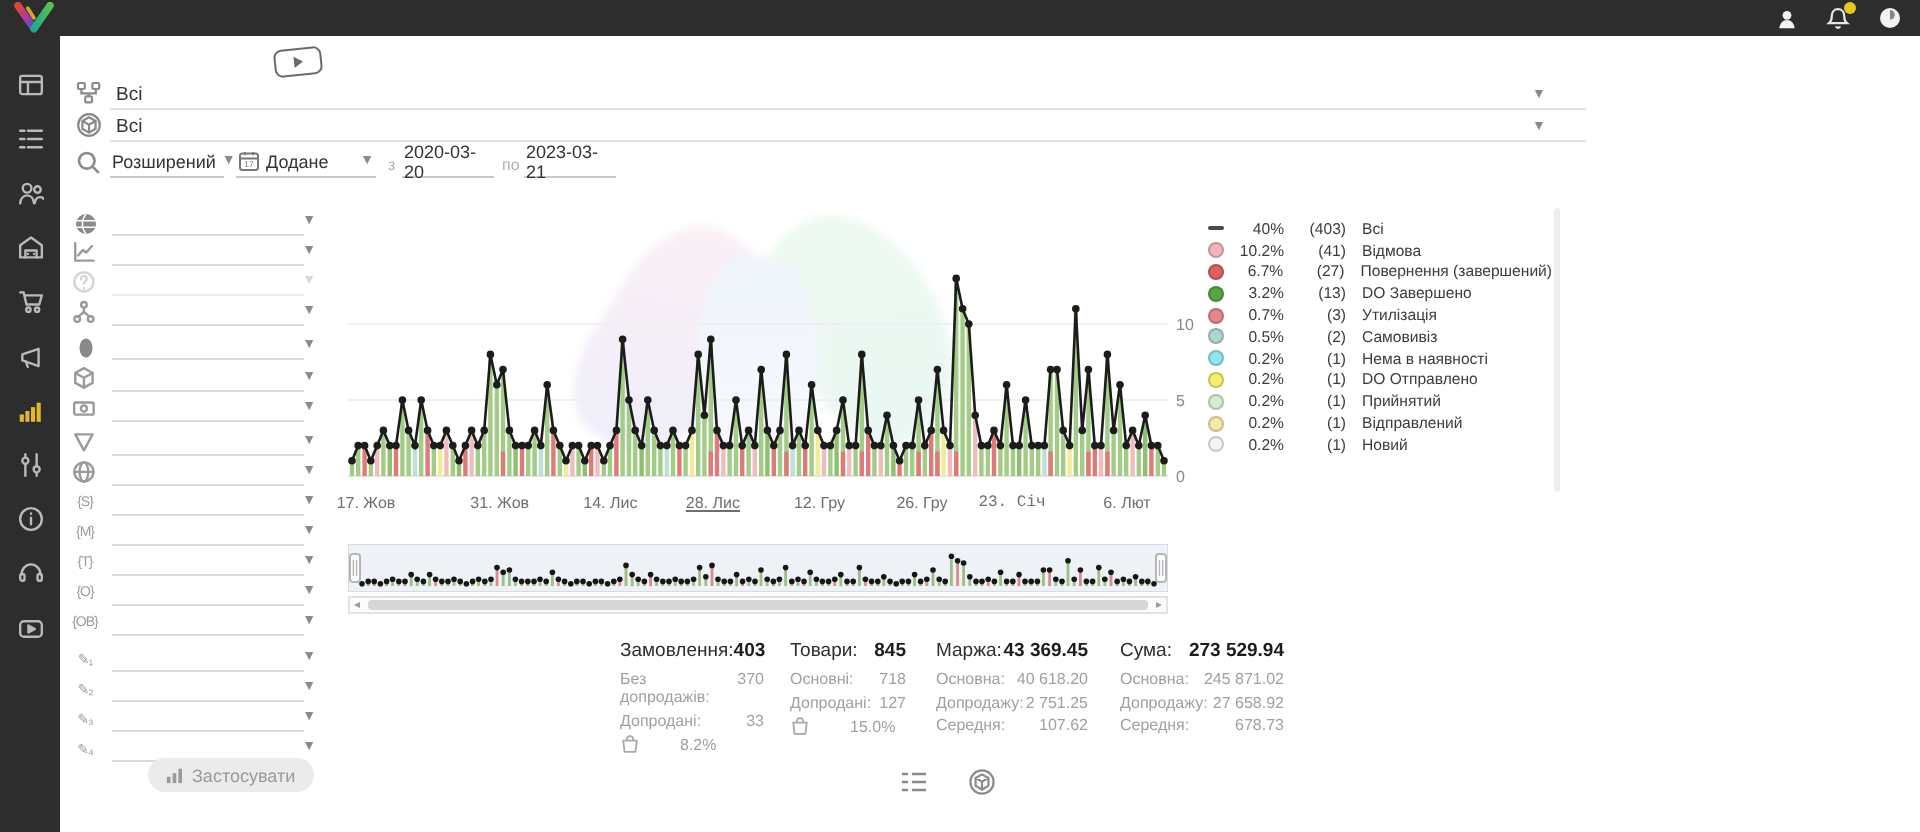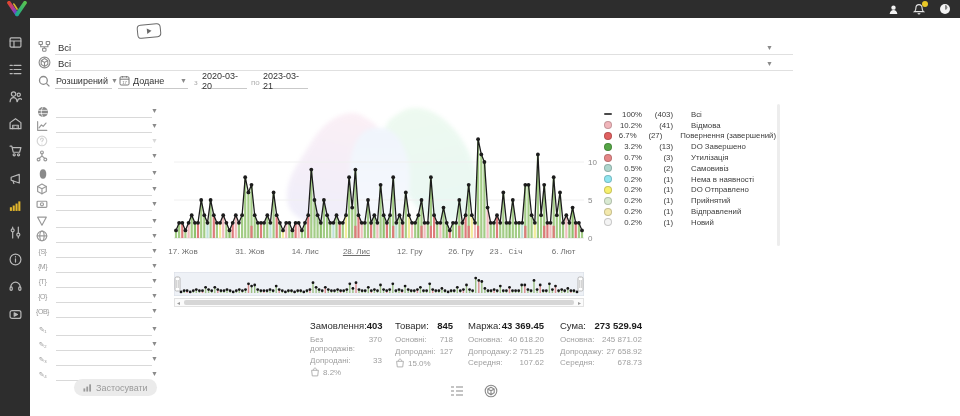--- a/index.html
+++ b/index.html
@@ -45,32 +45,32 @@
   .wm-petal{position:absolute;border-radius:45% 55% 60% 40%;}
   .ytick{position:absolute;left:588px;font-size:8px;color:#8a8a8a;}
   .xtick{position:absolute;top:247px;font-size:8px;color:#6f6f6f;transform:translateX(-50%);white-space:nowrap;}
   #chart-vscroll{position:absolute;left:777px;top:104px;width:3px;height:142px;background:#ededed;border-radius:2px;}
   
   #legend{position:absolute;left:604px;top:109px;width:172px;}
   .lg-row{display:flex;align-items:center;height:10.8px;font-size:7.8px;color:#3c3c3c;cursor:pointer;white-space:nowrap;}
   .lg-marker{width:8px;height:8px;border-radius:50%;flex:0 0 8px;margin-right:4px;border:1px solid rgba(0,0,0,.18);}
   .lg-marker.line{height:2px;border-radius:1px;border:none;}
   .lg-pct{width:26px;text-align:right;margin-right:5px;}
-  .lg-cnt{width:26px;text-align:right;margin-right:18px;color:#3c3c3c;}
+  .lg-cnt{width:26px;text-align:right;margin-right:8px;color:#3c3c3c;}
   
   #nav-wrap{position:absolute;left:174px;top:272px;width:410px;height:24px;cursor:ew-resize;}
   #nav-scrollbar{position:absolute;left:174px;top:298px;width:410px;height:9px;border:1px solid #e2e2e2;background:#fbfbfb;}
   #nav-thumb{position:absolute;left:9px;right:9px;top:1px;height:5px;background:#d6d6d6;border-radius:2px;cursor:grab;}
   .nav-arrow{position:absolute;top:0px;font-size:6px;color:#9a9a9a;line-height:8px;cursor:pointer;}
   
   .stat-col{position:absolute;top:320px;}
   .stat-title{display:flex;justify-content:space-between;font-size:9.5px;color:#2e2e2e;margin-bottom:4px;}
   .stat-title .v{font-weight:700;color:#1c1c1c;}
   .stat-row{display:flex;justify-content:space-between;font-size:8px;color:#a0a0a0;margin-bottom:2.5px;}
-  .stat-badge{display:flex;align-items:flex-end;gap:3px;font-size:8px;color:#a0a0a0;}
+  .stat-badge{display:flex;align-items:flex-end;gap:20px;font-size:8px;color:#a0a0a0;}
   
   #footer-icons{position:absolute;left:450px;top:384px;display:flex;gap:20px;}
   .ft-ic{width:14px;height:14px;color:#8a8a8a;cursor:pointer;}
   svg{display:block;}
 </style>
 </head>
 <body>
 
 <div id="app">
 
@@ -721,21 +721,21 @@
       <span class="xtick" style="left: 409.75px;">12. Гру</span>
       <span class="xtick" style="left: 461px;">26. Гру</span>
       <span class="xtick" style="left: 506px; font-family: Liberation Mono, monospace;">23. Січ</span>
       <span class="xtick" style="left: 563.5px;">6. Лют</span>
     </div>
   <div id="chart-vscroll"></div>
 
   <div id="legend">
       <div class="lg-row">
         <span class="lg-marker line" style="background: rgb(74, 74, 74);"></span>
-        <span class="lg-pct">100%</span>
+        <span class="lg-pct">40%</span>
         <span class="lg-cnt">(403)</span>
         <span>Всі</span>
       </div>
       <div class="lg-row">
         <span class="lg-marker" style="background: rgb(241, 182, 187);"></span>
         <span class="lg-pct">10.2%</span>
         <span class="lg-cnt">(41)</span>
         <span>Відмова</span>
       </div>
       <div class="lg-row">

